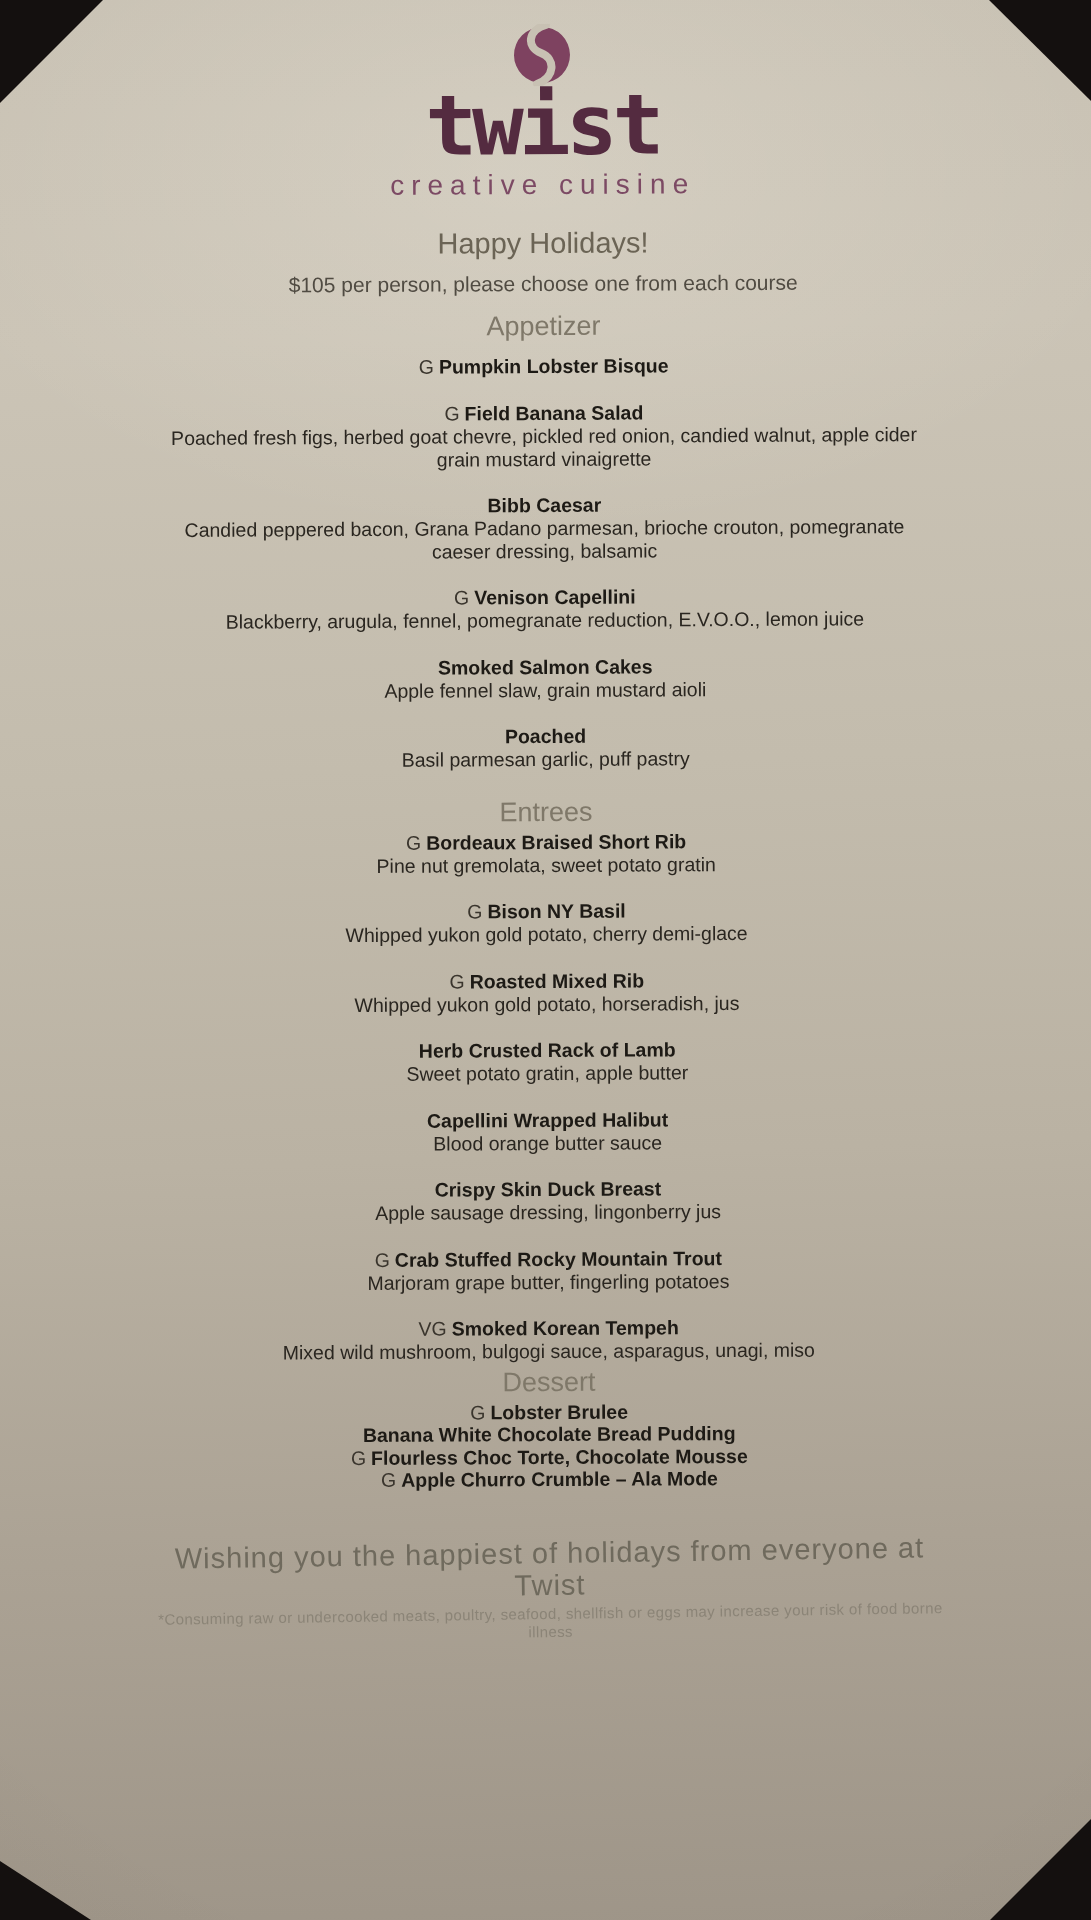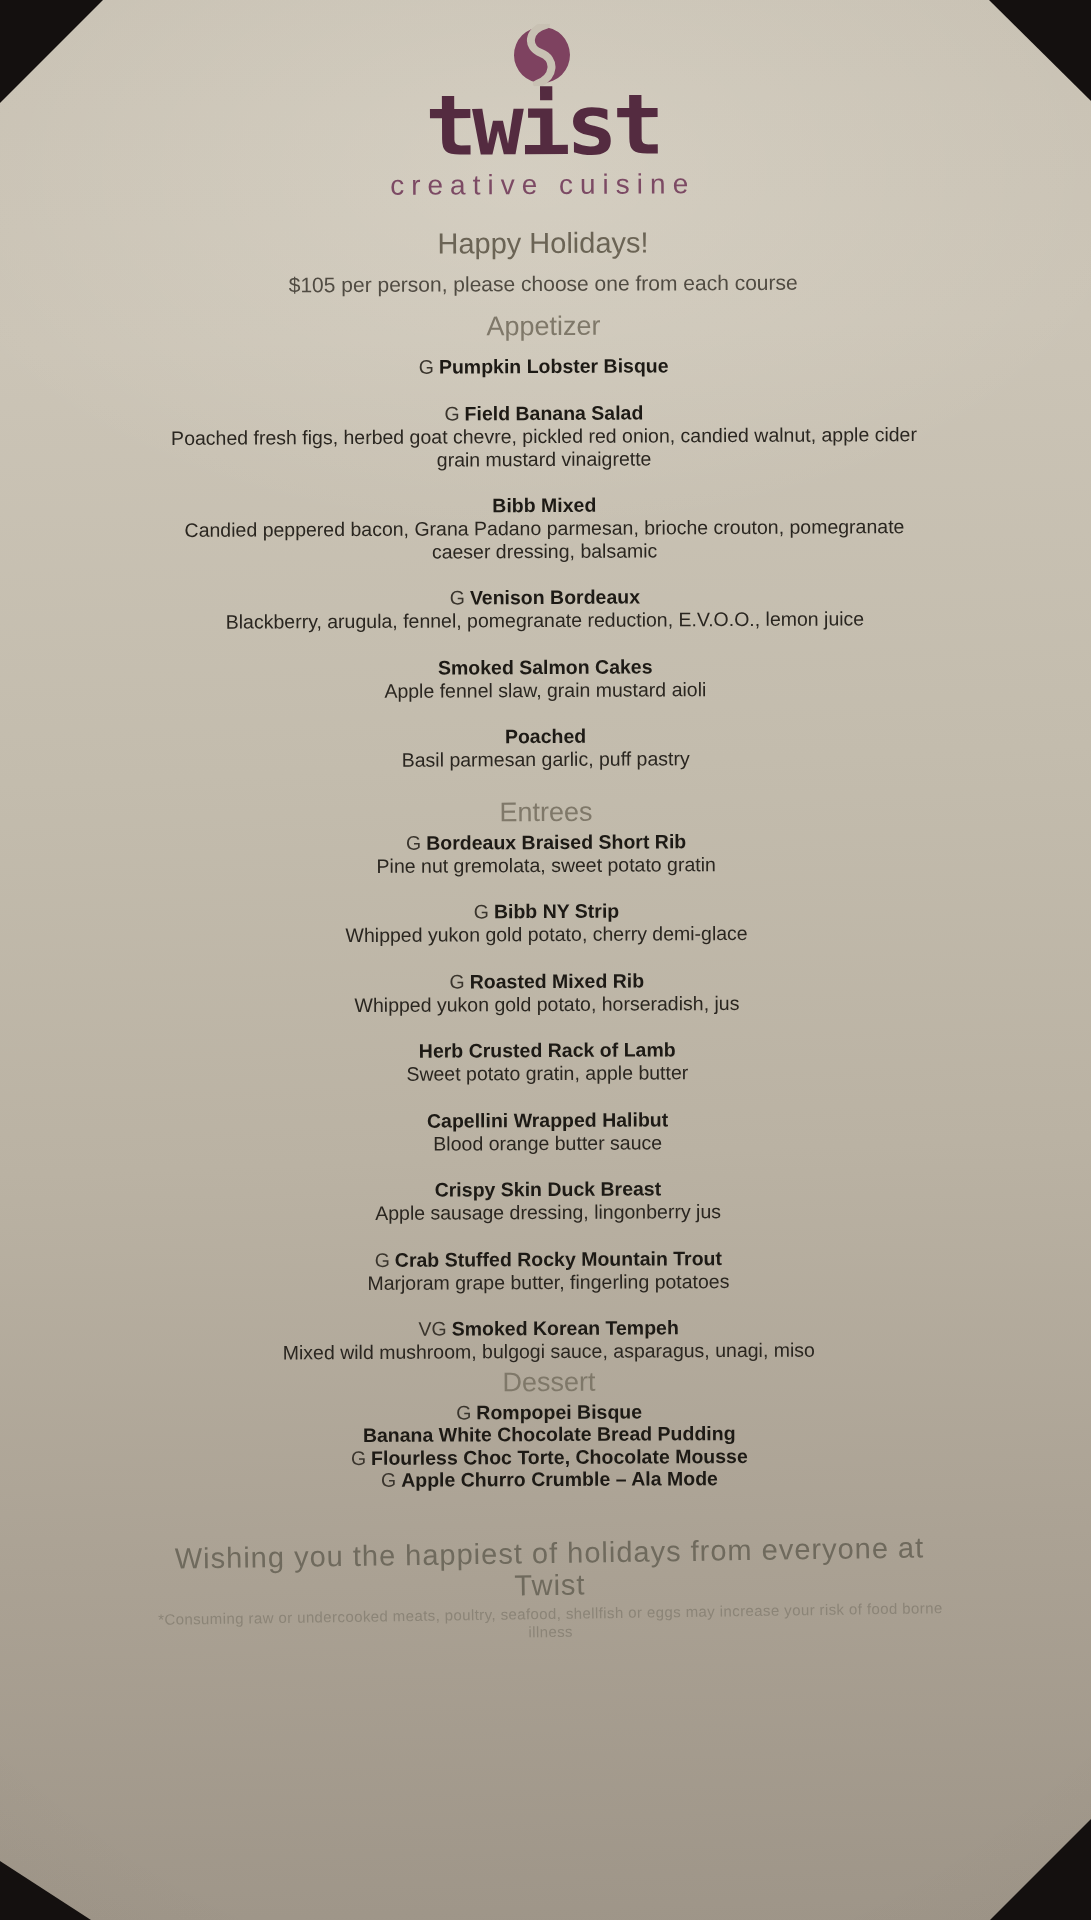--- a/index.html
+++ b/index.html
@@ -112,45 +112,45 @@
     <div class="section-list">
       <div class="item">
         <div class="item-name"><span class="tag">G</span><span>Pumpkin Lobster Bisque</span></div>
 
       </div>
       <div class="item">
         <div class="item-name"><span class="tag">G</span><span>Field Banana Salad</span></div>
         <div class="item-desc">Poached fresh figs, herbed goat chevre, pickled red onion, candied walnut, apple cider grain mustard vinaigrette</div>
       </div>
       <div class="item">
-        <div class="item-name"><span class="tag"></span><span>Bibb Mixed</span></div>
+        <div class="item-name"><span class="tag"></span><span>Bibb Caesar</span></div>
         <div class="item-desc">Candied peppered bacon, Grana Padano parmesan, brioche crouton, pomegranate caeser dressing, balsamic</div>
       </div>
       <div class="item">
-        <div class="item-name"><span class="tag">G</span><span>Venison Bordeaux</span></div>
+        <div class="item-name"><span class="tag">G</span><span>Venison Capellini</span></div>
         <div class="item-desc">Blackberry, arugula, fennel, pomegranate reduction, E.V.O.O., lemon juice</div>
       </div>
       <div class="item">
         <div class="item-name"><span class="tag"></span><span>Smoked Salmon Cakes</span></div>
         <div class="item-desc">Apple fennel slaw, grain mustard aioli</div>
       </div>
       <div class="item">
         <div class="item-name"><span class="tag"></span><span>Poached</span></div>
         <div class="item-desc">Basil parmesan garlic, puff pastry</div>
       </div>
     </div>
 
     <div class="section-title entrees">Entrees</div>
     <div class="section-list">
       <div class="item">
         <div class="item-name"><span class="tag">G</span><span>Bordeaux Braised Short Rib</span></div>
         <div class="item-desc">Pine nut gremolata, sweet potato gratin</div>
       </div>
       <div class="item">
-        <div class="item-name"><span class="tag">G</span><span>Bibb NY Strip</span></div>
+        <div class="item-name"><span class="tag">G</span><span>Bison NY Basil</span></div>
         <div class="item-desc">Whipped yukon gold potato, cherry demi-glace</div>
       </div>
       <div class="item">
         <div class="item-name"><span class="tag">G</span><span>Roasted Mixed Rib</span></div>
         <div class="item-desc">Whipped yukon gold potato, horseradish, jus</div>
       </div>
       <div class="item">
         <div class="item-name"><span class="tag"></span><span>Herb Crusted Rack of Lamb</span></div>
         <div class="item-desc">Sweet potato gratin, apple butter</div>
       </div>
@@ -168,21 +168,21 @@
       </div>
       <div class="item">
         <div class="item-name"><span class="tag">VG</span><span>Smoked Korean Tempeh</span></div>
         <div class="item-desc">Mixed wild mushroom, bulgogi sauce, asparagus, unagi, miso</div>
       </div>
     </div>
 
     <div class="section-title dessert">Dessert</div>
     <div class="section-list dessert-list">
       <div class="item">
-        <div class="item-name"><span class="tag">G</span><span>Rompopei Bisque</span></div>
+        <div class="item-name"><span class="tag">G</span><span>Lobster Brulee</span></div>
       </div>
       <div class="item">
         <div class="item-name"><span class="tag"></span><span>Banana White Chocolate Bread Pudding</span></div>
       </div>
       <div class="item">
         <div class="item-name"><span class="tag">G</span><span>Flourless Choc Torte, Chocolate Mousse</span></div>
       </div>
       <div class="item">
         <div class="item-name"><span class="tag">G</span><span>Apple Churro Crumble – Ala Mode</span></div>
       </div>

